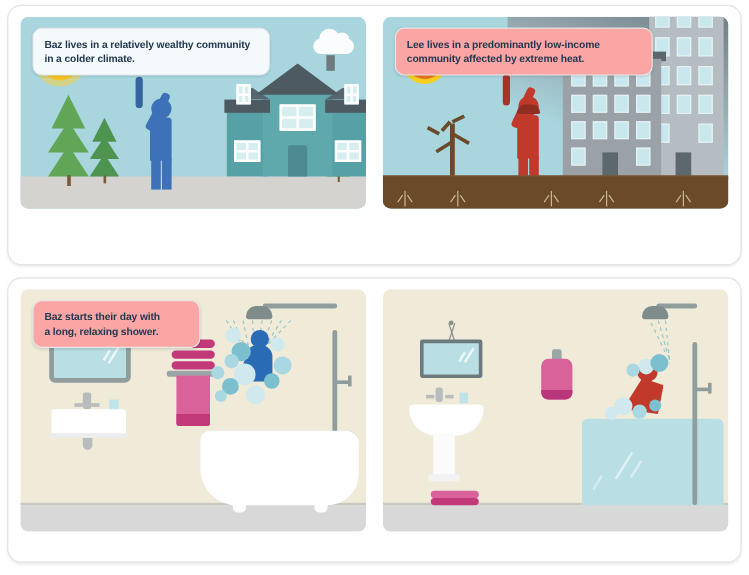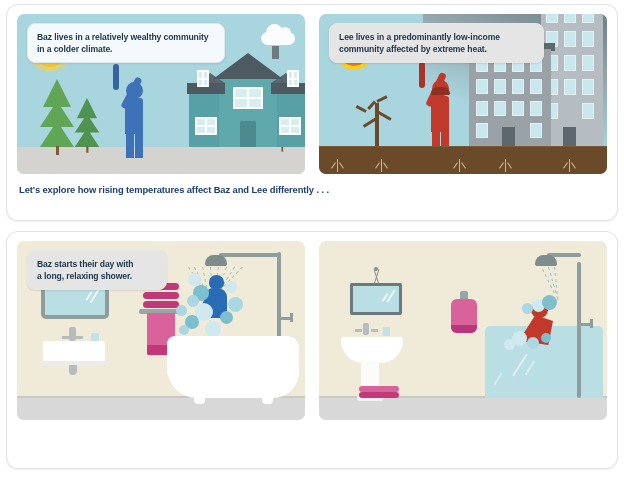--- a/index.html
+++ b/index.html
@@ -23,21 +23,21 @@
   .card-bottom { height: 238px; }
 
   .panels { display: flex; gap: 14px; padding: 9px 10px 0 10px; }
   .panel {
     position: relative;
     flex: 1 1 0;
     border-radius: 7px;
     overflow: hidden;
   }
   .panel-tall { height: 160px; }
-  .panel-bath { height: 179px; }
+  .panel-bath { height: 202px; }
 
   
   .caption {
     color: #1f3f6b;
     font-size: 9.4px;
     font-weight: bold;
     letter-spacing: -0.1px;
     line-height: 13.5px;
     padding: 9px 12px 0 12px;
   }
@@ -52,21 +52,21 @@
     border-radius: 8px;
     color: #22384f;
     font-size: 8.6px;
     line-height: 12px;
     font-weight: bold;
     letter-spacing: -0.1px;
     padding: 7px 10px 7px 9px;
     box-shadow: 0 1px 2px rgba(0,0,0,0.10);
     white-space: pre-line;
   }
-  .bubble-white { background: #e5e5e5; border-color: #e6e6e6; }
+  .bubble-white { background: #fca5a5; border-color: #e6e6e6; }
 
   
   .sky-cold { background: #a8d5de; position: absolute; inset: 0; }
   .ground-cold {
     position: absolute; left: 0; right: 0; bottom: 0; height: 27px;
     background: #d4d3cf;
   }
   .sun-yellow {
     position: absolute; width: 34px; height: 34px; border-radius: 50%;
     background: #f7c325; left: 16px; top: 19px;
@@ -429,21 +429,20 @@
           <div class="crack" style="left:186px;"></div>
           <div class="crack" style="left:250px;"></div>
         </div>
 
         <div class="bubble bubble-white" style="left:10px; top:9px; width:215px;">Lee lives in a predominantly low-income
 community affected by extreme heat.</div>
       </div>
 
     </div>
 
-    <div class="caption">Let's explore how rising temperatures affect Baz and Lee differently . . .</div>
   </div>
 
   <div class="card card-bottom">
     <div class="panels">
 
       <div class="panel panel-bath">
         <div class="bath-wall"></div>
         <div class="bath-floor-line"></div>
         <div class="bath-floor"></div>
 

